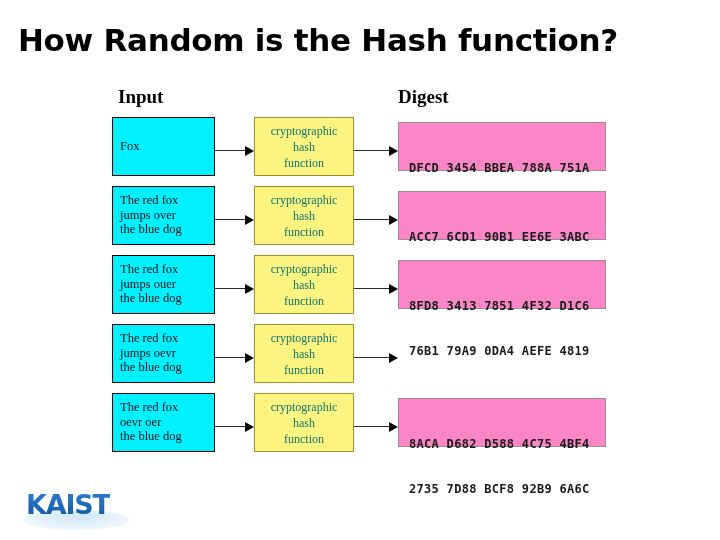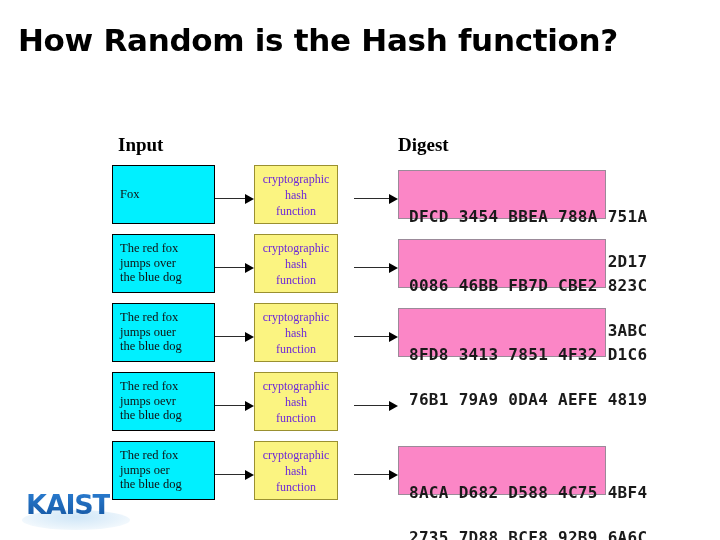--- a/index.html
+++ b/index.html
@@ -30,21 +30,20 @@
     white-space: nowrap;
   }
 
   
   #diagram {
     position: absolute;
     left: 108px;
     top: 86px;
     width: 512px;
     height: 372px;
-    margin-top: 48px;
   }
 
   .col-header {
     position: absolute;
     font-family: "Liberation Serif", serif;
     font-weight: bold;
     font-size: 19px;
     color: #000000;
     top: 0;
   }
@@ -80,45 +79,45 @@
   }
   .row-0 .input-box {
     padding-top: 21px;
   }
 
   
   .hash-box {
     position: absolute;
     left: 146px;
     top: 0;
-    width: 84px;
+    width: 100px;
     height: 59px;
     background: #fbf481;
     border: 1px solid #9a9030;
     box-sizing: border-box;
     font-size: 12px;
     line-height: 16px;
-    color: #6d28d9;
+    color: #0f766e;
     text-align: center;
     padding-top: 5px;
   }
 
   
   .digest-box {
     position: absolute;
     left: 290px;
     top: 5px;
     width: 208px;
     height: 49px;
     background: #fb86c6;
     border: 1px solid #9b8a99;
     box-sizing: border-box;
     font-family: "DejaVu Sans Mono", monospace;
     font-weight: bold;
-    font-size: 16px;
+    font-size: 12px;
     line-height: 15px;
     color: #1a1a1a;
     padding: 8px 8px 0 10px;
     letter-spacing: 0.3px;
     white-space: pre;
   }
 
   
   .arrow {
     position: absolute;
@@ -228,21 +227,20 @@
     <div class="hash-box">
       <div>cryptographic</div>
       <div>hash</div>
       <div>function</div>
     </div>
     <div class="arrow arrow-2">
       <div class="shaft"></div>
       <div class="head"></div>
     </div>
     <div class="digest-box">
-      <div>0086 46BB FB7D CBE2 823C</div>
       <div>ACC7 6CD1 90B1 EE6E 3ABC</div>
     </div>
   </div>
 
   <div class="row row-2">
     <div class="input-box">
       <div>The red fox</div>
       <div>jumps ouer</div>
       <div>the blue dog</div>
     </div>
@@ -282,21 +280,21 @@
     </div>
     <div class="arrow arrow-2">
       <div class="shaft"></div>
       <div class="head"></div>
     </div>
   </div>
 
   <div class="row row-4">
     <div class="input-box">
       <div>The red fox</div>
-      <div>jumps oer</div>
+      <div>oevr oer</div>
       <div>the blue dog</div>
     </div>
     <div class="arrow arrow-1">
       <div class="shaft"></div>
       <div class="head"></div>
     </div>
     <div class="hash-box">
       <div>cryptographic</div>
       <div>hash</div>
       <div>function</div>

